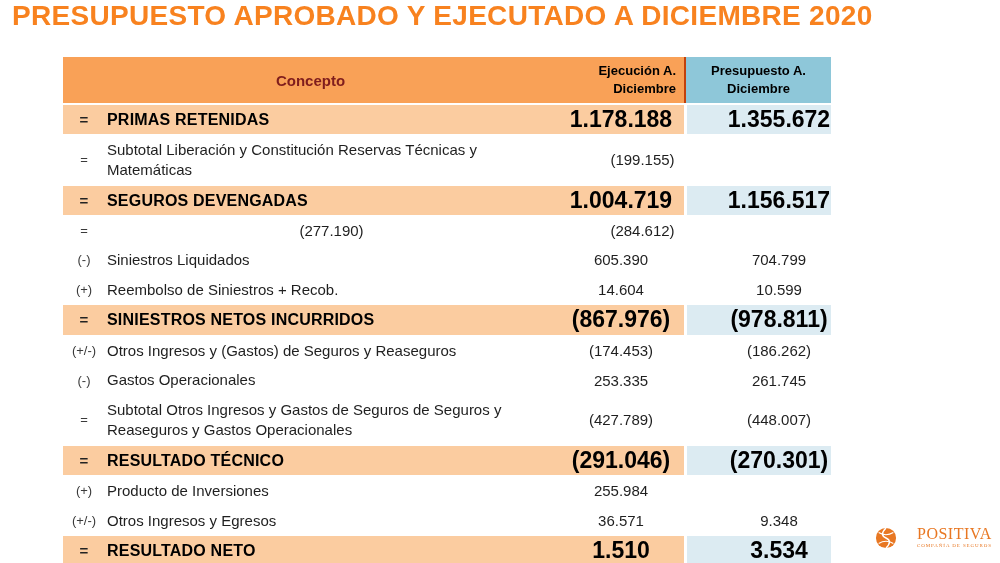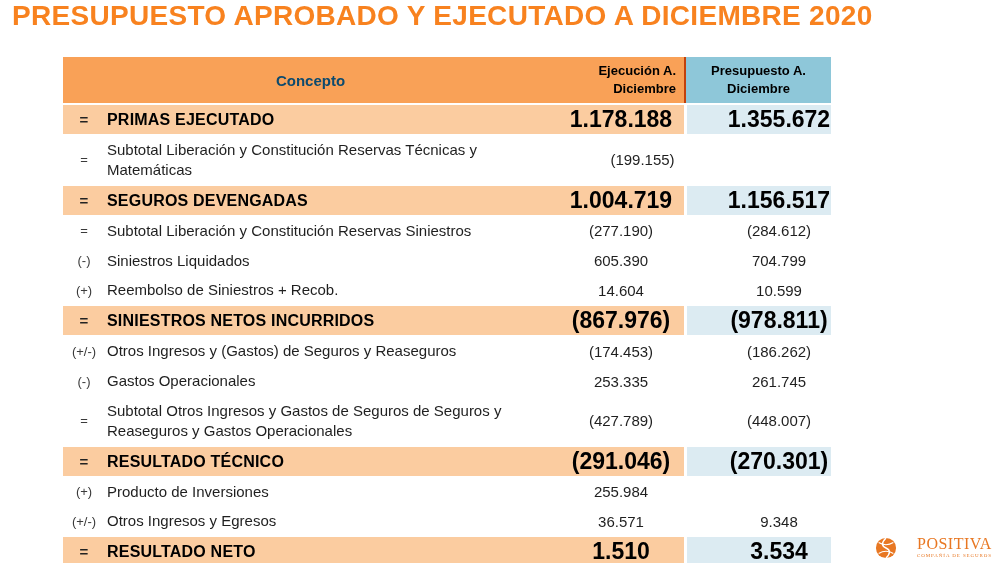--- a/index.html
+++ b/index.html
@@ -27,21 +27,21 @@
   }
 
   .cell { display: flex; align-items: center; color: #1f1f1f; }
 
   
   .row.header { background: #F9A157; min-height: 46px; }
   .row.header .pres-h { background: #8EC7D9; }
   .concept-h {
     grid-column: 1 / 3;
     justify-content: center;
-    font-weight: bold; font-size: 15px; color: #0c4a6e;
+    font-weight: bold; font-size: 15px; color: #7f1d1d;
   }
   .ejec-h, .pres-h {
     flex-direction: column; justify-content: center;
     font-weight: bold; font-size: 13px; color: #000;
     line-height: 1.4;
   }
   .ejec-h { align-items: flex-end; padding-right: 8px; }
   .pres-h { align-items: center; border-left: 2px solid #c2410c; }
 
   
@@ -56,21 +56,21 @@
   .row.normal { min-height: 27px; }
 
   .row.total { background: #FBCCA0; min-height: 28px; }
   .row.total .pres { background: #DCEBF2; border-left-color: #ffffff; }
   .row.total .op { font-size: 15px; font-weight: bold; color: #222; }
   .row.total .concept { font-size: 16px; font-weight: bold; color: #000; letter-spacing: 0.2px; }
   .row.total .num { font-size: 23px; font-weight: bold; color: #000; }
 
   
   .logo {
-    position: absolute; right: 8px; bottom: 4px;
+    position: absolute; right: 8px; bottom: 14px;
     display: flex; align-items: center; gap: 20px;
   }
   .globe-icon { width: 22px; height: 22px; flex: 0 0 auto; }
   .logo-text { display: flex; flex-direction: column; align-items: flex-start; }
   .logo-name {
     font-family: "Liberation Serif", "DejaVu Serif", serif;
     font-size: 16px; line-height: 1; color: #E87722; letter-spacing: 0.5px;
   }
   .logo-subtitle {
     font-family: "Liberation Serif", "DejaVu Serif", serif;
@@ -94,41 +94,40 @@
       </div>
       <div class="cell pres-h">
         <span>Presupuesto A.</span>
         <span>Diciembre</span>
       </div>
     </div>
 
     <div id="rows">
   <div class="row total">
     <div class="cell op">=</div>
-    <div class="cell concept">PRIMAS EJECUTADO</div>
+    <div class="cell concept">PRIMAS RETENIDAS</div>
     <div class="cell num ejec">1.178.188</div>
     <div class="cell num pres">1.355.672</div>
   </div>
 
   <div class="row normal">
     <div class="cell op">=</div>
     <div class="cell concept">Subtotal Liberación y Constitución Reservas Técnicas y Matemáticas</div>
     <div class="cell num pres">(199.155)</div>
   </div>
 
   <div class="row total">
     <div class="cell op">=</div>
     <div class="cell concept">SEGUROS DEVENGADAS</div>
     <div class="cell num ejec">1.004.719</div>
     <div class="cell num pres">1.156.517</div>
   </div>
 
   <div class="row normal">
     <div class="cell op">=</div>
-    <div class="cell concept">Subtotal Liberación y Constitución Reservas Siniestros</div>
     <div class="cell num ejec">(277.190)</div>
     <div class="cell num pres">(284.612)</div>
   </div>
 
   <div class="row normal">
     <div class="cell op">(-)</div>
     <div class="cell concept">Siniestros Liquidados</div>
     <div class="cell num ejec">605.390</div>
     <div class="cell num pres">704.799</div>
   </div>

